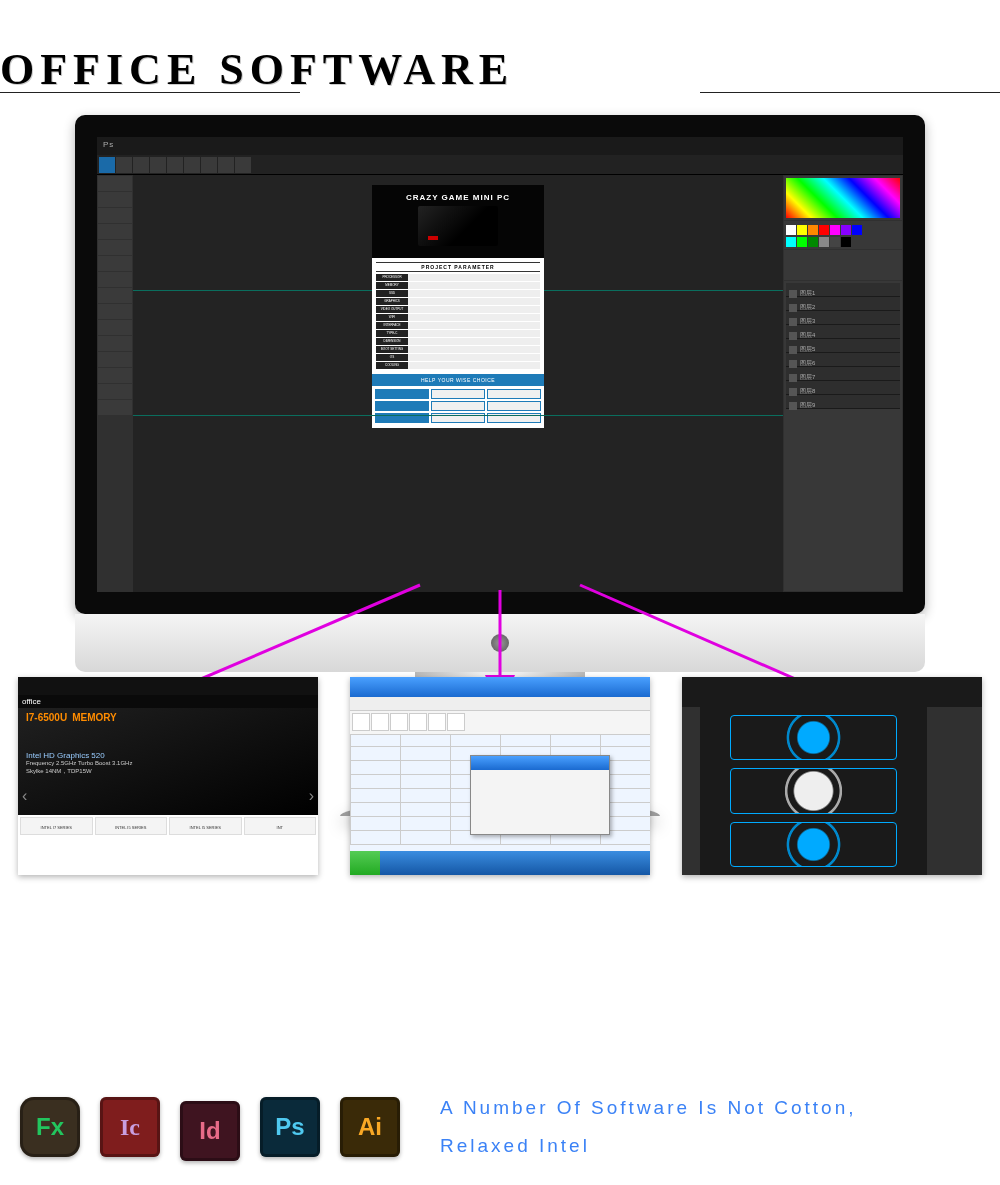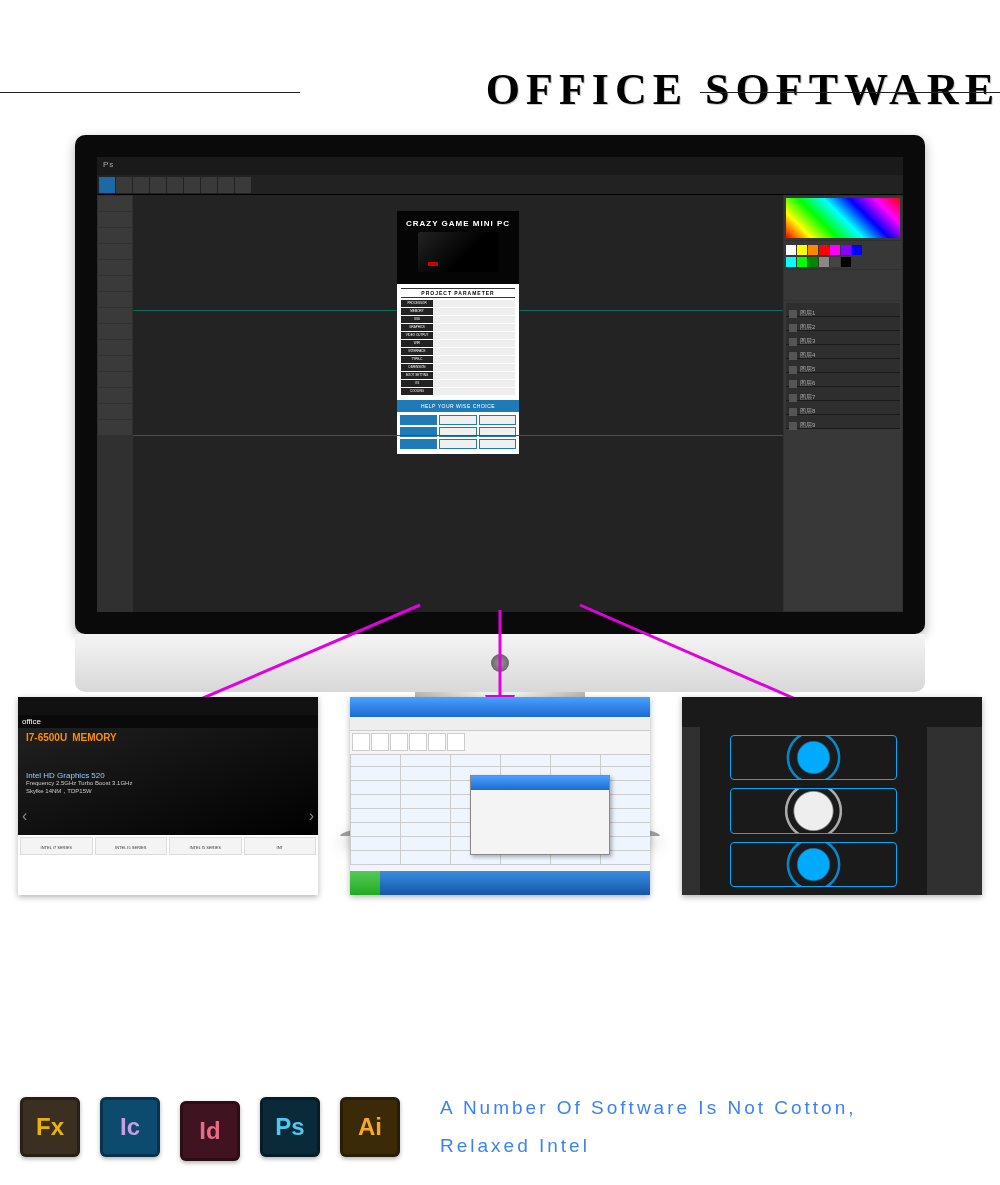--- a/index.html
+++ b/index.html
@@ -1,19 +1,19 @@
 <!DOCTYPE html>
 <html><head>
 <meta charset="utf-8">
 <style>
 * { box-sizing: border-box; margin: 0; padding: 0; }
 body { width: 1000px; height: 1185px; background: #fff; font-family: Arial, sans-serif; overflow: hidden; position: relative; }
 
 
-.hdr { text-align: right; padding-top: 64px; position: relative; }
+.hdr { text-align: left; padding-top: 44px; position: relative; }
 .hdr-line { position: absolute; top: 92px; height: 1px; background: #222; width: 300px; }
 .hdr-line.l { left: 0; }
 .hdr-line.r { right: 0; }
 .hdr h1 { font-family: "Times New Roman", serif; font-size: 44px; letter-spacing: 6px; font-weight: 700; color: #000; text-shadow: 1px 1px 0 #ccc; }
 .hdr p { font-size: 12px; letter-spacing: 3px; color: #c8c8c8; margin-top: 4px; }
 
 
 .stage { position: relative; width: 100%; height: 760px; margin-top: 20px; }
 .imac { position: absolute; left: 50%; transform: translateX(-50%); top: 0; width: 850px; }
 .bezel { background: #0a0a0a; border-radius: 10px; padding: 22px; box-shadow: 0 4px 12px rgba(0,0,0,.3); }
@@ -36,21 +36,21 @@
 .pnl{background:#383838;padding:2px;}
 .swatch{height:40px;background:linear-gradient(45deg,#f00,#ff0,#0f0,#0ff,#00f,#f0f,#f00);}
 .sw-row{display:flex;gap:1px;margin-top:2px;}
 .sw-row i{width:10px;height:10px;}
 .layers{flex:1;overflow:hidden;}
 .layer{height:14px;background:#2e2e2e;border-bottom:1px solid #1a1a1a;padding:1px 3px;}
 .layer i{display:inline-block;width:8px;height:8px;background:#555;margin-right:3px;vertical-align:middle;}
 .layer span{font-size:6px;color:#aaa;vertical-align:middle;}
 
 
-.doc{position:absolute;left:50%;transform:translateX(-50%);top:16px;width:122px;}
+.doc{position:absolute;left:50%;transform:translateX(-50%);top:10px;width:172px;}
 .doc-dark{background:#050505;color:#fff;text-align:center;padding:8px 4px;}
 .doc-dark h3{font-size:8px;letter-spacing:1px;margin-bottom:2px;}
 .doc-dark .mini-img{width:80px;height:40px;margin:4px auto;background:linear-gradient(135deg,#222,#000 60%);border-radius:2px;position:relative;}
 .mini-img::after{content:"";position:absolute;left:10px;bottom:6px;width:10px;height:4px;background:#c00;}
 .doc-white{background:#fff;padding:4px;}
 .doc-white h4{font-size:5px;text-align:center;letter-spacing:1px;border-top:1px solid #333;border-bottom:1px solid #333;padding:1px 0;margin-bottom:2px;}
 .spec-row{display:flex;height:7px;margin-bottom:1px;}
 .spec-row b{width:32px;background:#222;color:#fff;font-size:3px;text-align:center;line-height:7px;font-weight:normal;}
 .spec-row span{flex:1;background:#eee;}
 .doc-blue{background:#1e7bb8;color:#fff;font-size:5px;text-align:center;padding:3px 2px;letter-spacing:.5px;}
@@ -99,22 +99,22 @@
 .tb3-r{width:55px;background:#303030;}
 .orb{height:46px;background:radial-gradient(circle at 50% 50%,#0af 0 18%,transparent 20%),radial-gradient(circle at 50% 50%,transparent 0 28%,#08c 29% 31%,transparent 32%);border:1px solid #0af;border-radius:4px;}
 .orb2{background:radial-gradient(circle at 50% 50%,#eee 0 22%,transparent 24%),radial-gradient(circle at 50% 50%,transparent 0 30%,#aaa 31% 33%,transparent 34%);}
 
 
 .arrows{position:absolute;inset:0;pointer-events:none;}
 
 
 .footer { position:absolute; bottom:20px; left:0; right:0; display:flex; align-items:center; gap:20px; padding:0 20px; }
 .ic{width:60px;height:60px;border-radius:6px;display:flex;align-items:center;justify-content:center;font-weight:700;font-size:24px;box-shadow:inset 0 0 0 3px rgba(0,0,0,.3),0 2px 4px rgba(0,0,0,.3);}
-.ic-fx{background:#3a2f20;color:#eab308;}
-.ic-ic{background:#0c4a6e;color:#c99fe0;}
+.ic-fx{background:#3a2f20;color:#22c55e;border-radius:14px;}
+.ic-ic{background:#7f1d1d;color:#c99fe0;font-family:Liberation Serif, serif;}
 .ic-id{background:#3f1420;color:#e76b88;margin-top:8px;}
 .ic-ps{background:#0a2a3a;color:#4fc9f0;}
 .ic-ai{background:#3a2a08;color:#f9a825;}
 .tagline{flex:1;color:#3b82f6;font-size:19px;letter-spacing:3px;line-height:2;padding-left:20px;}
 </style>
 </head>
 <body>
 
 <div class="hdr">
   <div class="hdr-line l"></div>

